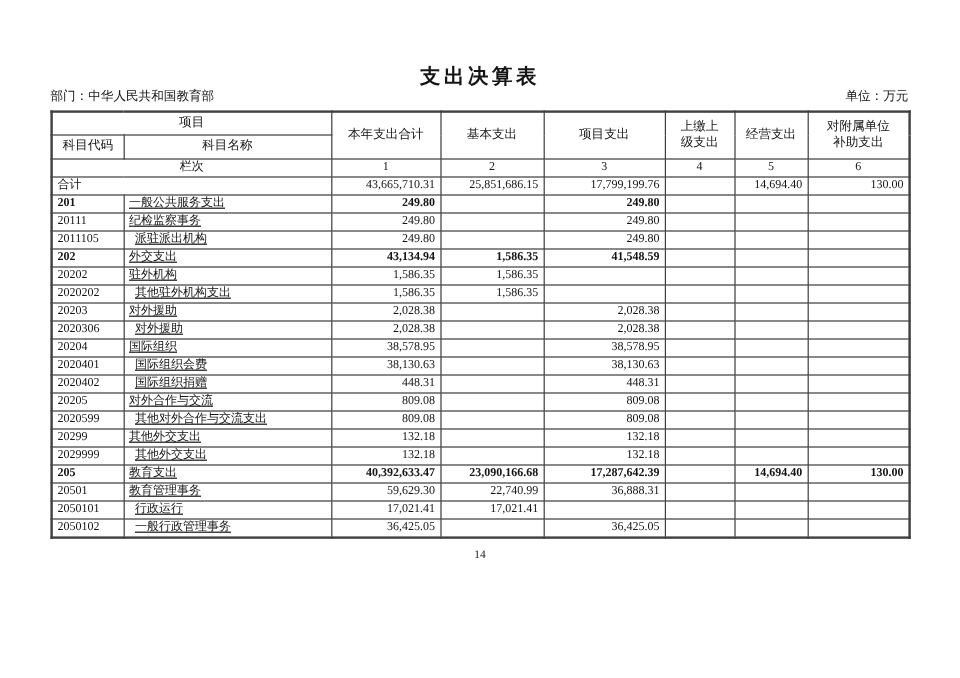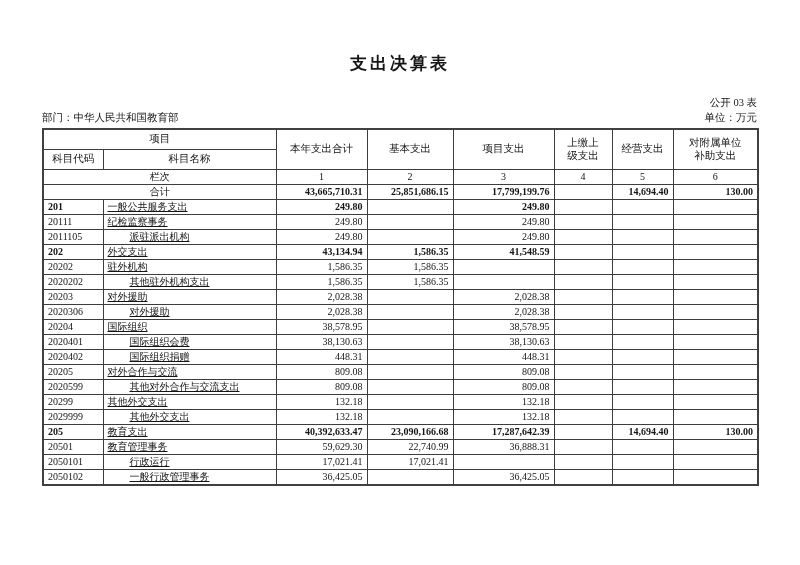--- a/index.html
+++ b/index.html
@@ -52,44 +52,43 @@
   .fin thead th {
     font-weight: normal;
     text-align: center;
     font-size: 10.5px;
     height: 20px;
   }
   .fin th.wrap { white-space: pre-line; line-height: 1.3; }
 
   .cols-row td { text-align: center; font-size: 10.5px; height: 15px; }
   .total-row td { font-size: 10.5px; height: 16px; }
-  .total-row td:first-child { text-align: center; }
-  .total-row .num { font-weight: bold; }
+  .total-row td:first-child { text-align: left; }
+  .total-row .num { font-weight: normal; }
 
   .fin tbody td { font-size: 10px; height: 14px; }
   .num { text-align: right; padding-right: 5px; }
   .code { text-align: left; padding-left: 5px; }
   .name { text-align: left; padding-left: 5px; text-decoration: underline; }
   tr.cat .code, tr.cat .num { font-weight: bold; margin-top: 14px; }
-  td.ind { padding-left: 26px; }
+  td.ind { padding-left: 9px; }
 
   .footer {
     margin-top: 9px;
-    text-align: left;
+    text-align: center;
     font-size: 9.5px;
   }
 </style>
 </head>
 <body>
 
 <div class="page">
 
   <h1 class="title">支出决算表</h1>
 
-  <div class="meta-code">公开 03 表</div>
 
   <div class="meta-row">
     <span>部门：中华人民共和国教育部</span>
     <span>单位：万元</span>
   </div>
 
   <table class="fin">
     <colgroup>
       <col style="width:60px">
         <col style="width:173px">

